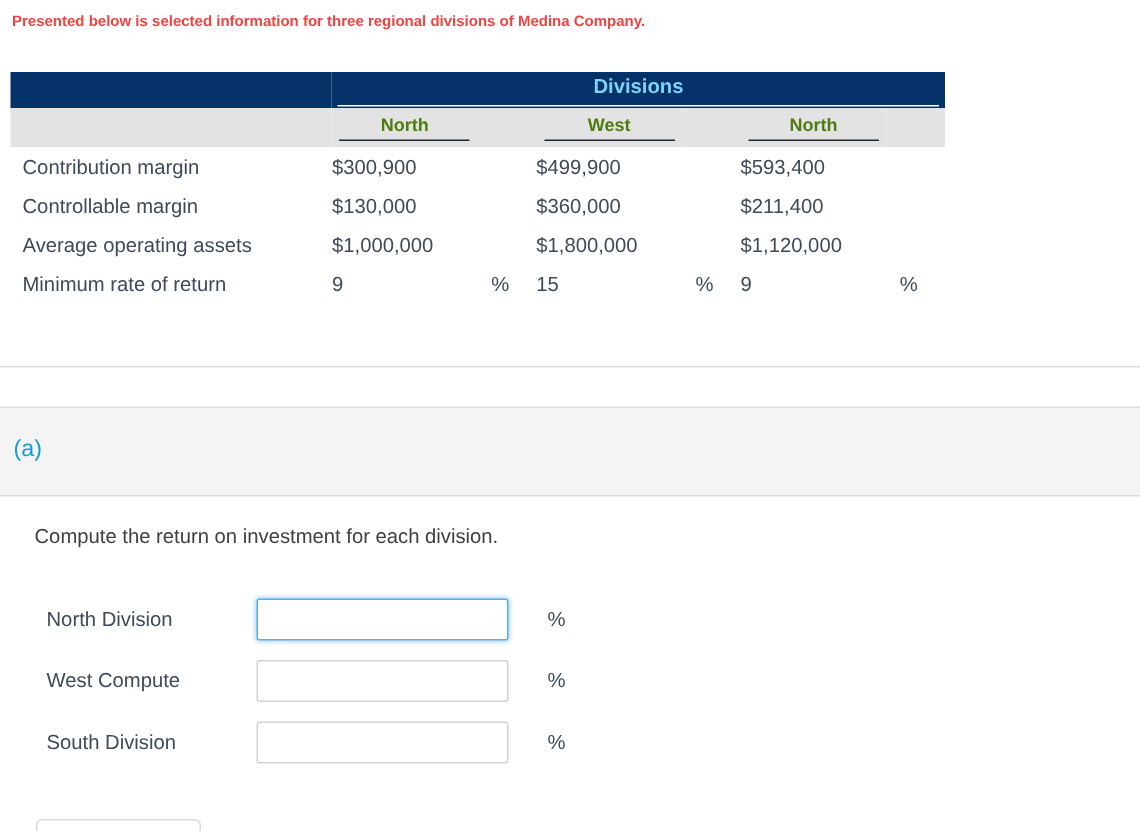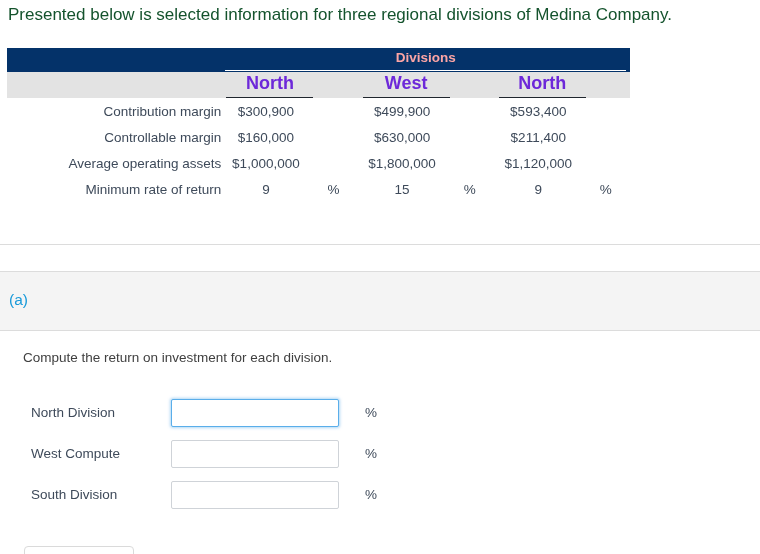--- a/index.html
+++ b/index.html
@@ -16,24 +16,25 @@
     font-family: "Liberation Sans", sans-serif;
     color: #3c4858;
     -webkit-font-smoothing: antialiased;
   }
 
   
   .intro {
     position: absolute;
     left: 8px;
     top: 5px;
-    font-size: 17px;
+    font-size: 10px;
     line-height: 20px;
-    color: #14532d;
-    white-space: nowrap;
+    color: #ef4444;
+    white-space: nowrap;
+    font-weight: bold;
   }
 
   
   .table-wrap {
     position: absolute;
     left: 7px;
     top: 48px;
     width: 623px;
   }
   table.data {
@@ -42,21 +43,21 @@
     table-layout: fixed;
     font-size: 13.5px;
     color: #3e4a5a;
   }
   table.data col.c-label { width: 214px; }
   table.data col.c-num   { width: 97px; }
   table.data col.c-pct   { width: 39px; }
 
   .hdr-divisions {
     background: #043269;
-    color: #fca5a5;
+    color: #7dd3fc;
     font-size: 13.5px;
     font-weight: bold;
     text-align: center;
     height: 24px;
     padding: 0;
     vertical-align: middle;
   }
   .hdr-blank {
     background: #043269;
     padding: 0;
@@ -75,47 +76,47 @@
     padding-bottom: 1px;
   }
 
   .sub-row td {
     background: #e3e3e3;
     height: 26px;
     padding: 0;
     vertical-align: middle;
   }
   .sub-row td.subhead {
-    font-size: 18px;
+    font-size: 12px;
     font-weight: bold;
-    color: #6d28d9;
+    color: #4d7c0f;
     text-align: center;
   }
   .sub-row td.subhead .rule {
     display: block;
     border-bottom: 1.6px solid #20262e;
     margin: 3px 5px 0 5px;
     height: 0;
     font-size: 0;
     line-height: 0;
   }
 
   .body-row td {
     height: 26px;
     padding: 0;
     vertical-align: middle;
     background: #ffffff;
   }
   td.rlabel {
-    text-align: right;
+    text-align: left;
     padding-left: 8px;
     white-space: nowrap;
   }
   td.rnum {
-    text-align: center;
+    text-align: left;
     padding-right: 8px;
     white-space: nowrap;
   }
   td.rpct {
     text-align: left;
     padding-left: 9px;
     white-space: nowrap;
   }
 
   
@@ -269,23 +270,23 @@
         <td class="rlabel">Contribution margin</td>
         <td class="rnum">$300,900</td>
         <td class="rpct"></td>
         <td class="rnum">$499,900</td>
         <td class="rpct"></td>
         <td class="rnum">$593,400</td>
         <td class="rpct"></td>
       </tr>
       <tr class="body-row">
         <td class="rlabel">Controllable margin</td>
-        <td class="rnum">$160,000</td>
-        <td class="rpct"></td>
-        <td class="rnum">$630,000</td>
+        <td class="rnum">$130,000</td>
+        <td class="rpct"></td>
+        <td class="rnum">$360,000</td>
         <td class="rpct"></td>
         <td class="rnum">$211,400</td>
         <td class="rpct"></td>
       </tr>
       <tr class="body-row">
         <td class="rlabel">Average operating assets</td>
         <td class="rnum">$1,000,000</td>
         <td class="rpct"></td>
         <td class="rnum">$1,800,000</td>
         <td class="rpct"></td>

